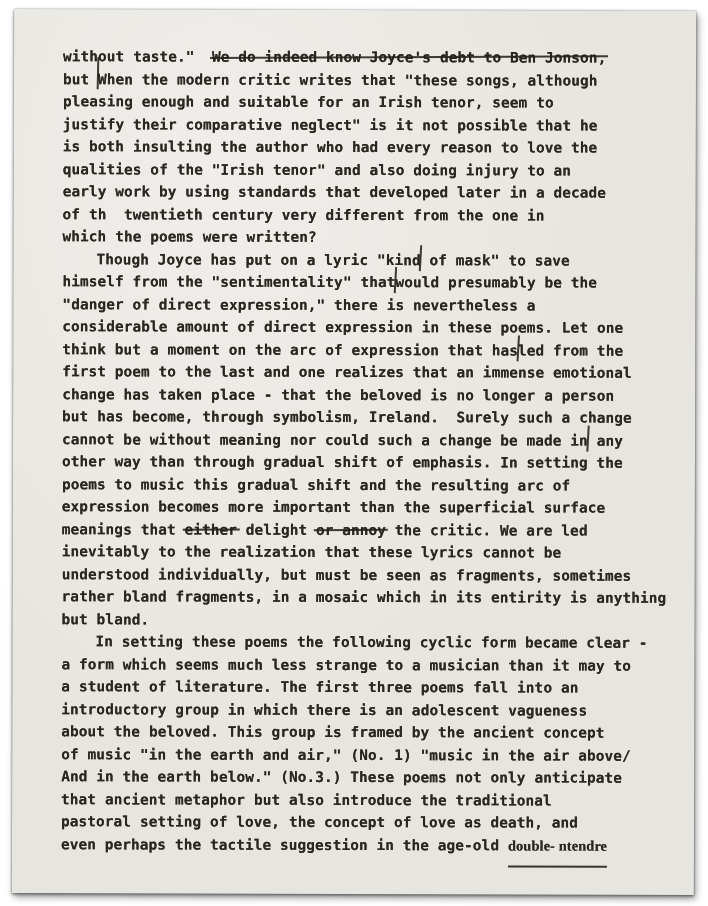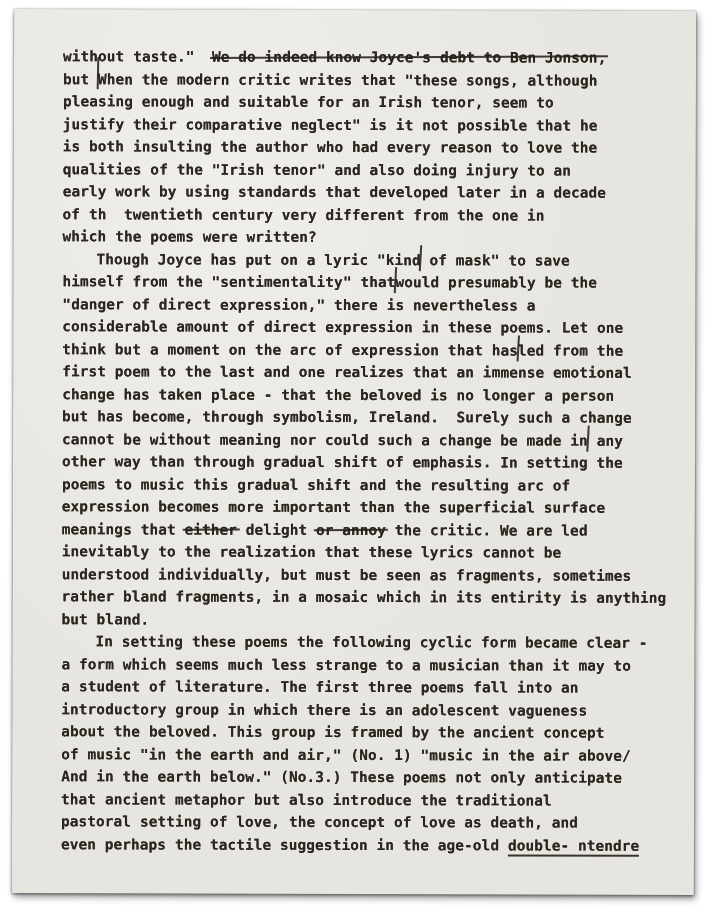--- a/index.html
+++ b/index.html
@@ -61,21 +61,22 @@
     position: absolute;
     left: -2px;
     right: -2px;
     top: 45%;
     height: 2px;
     background: rgba(38,33,26,0.88);
     transform: rotate(-0.4deg);
   }
   .seg-underline {
     border-bottom: 2px solid rgba(38,33,26,0.9);
-    padding-bottom: 1px;
+    padding-bottom: 12px;
+    font-family: Liberation Serif, serif;
   }
   .seg-pen {
     position: relative;
   }
   .seg-pen::before {
     content: "";
     position: absolute;
     left: -1px;
     top: -7px;
     bottom: -3px;

